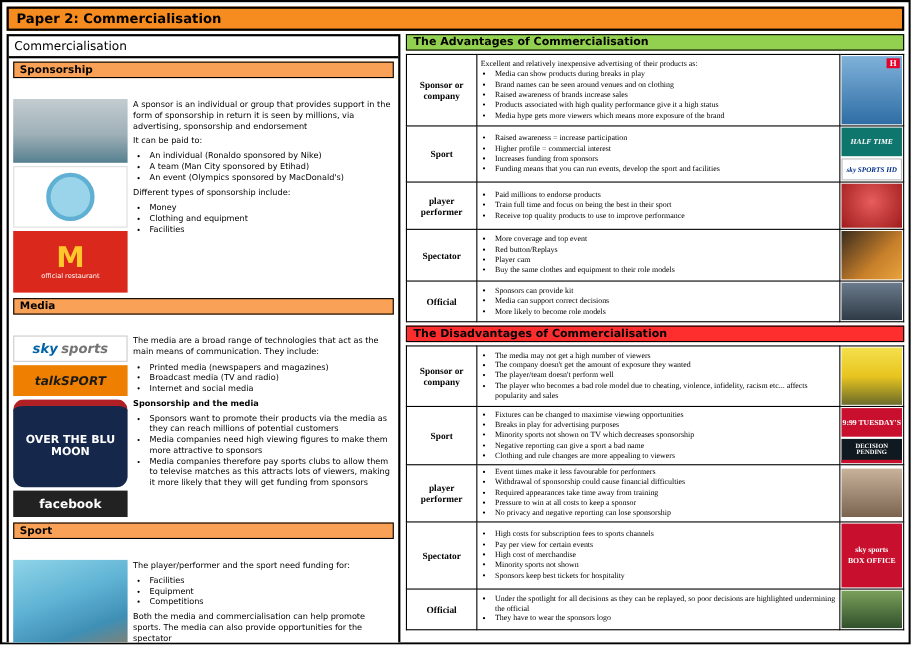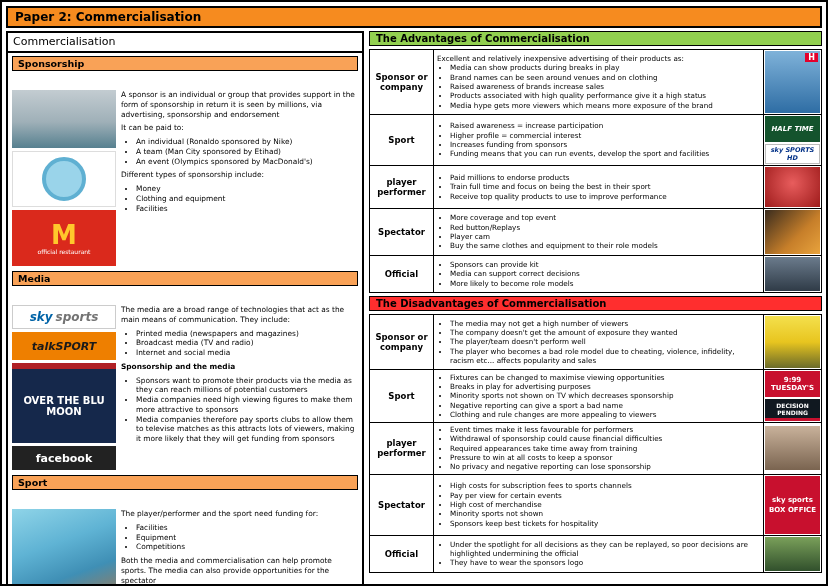--- a/index.html
+++ b/index.html
@@ -26,47 +26,47 @@
   .txt-col p { margin: 0 0 4px; }
   .txt-col ul { margin: 0 0 4px; padding-left: 15px; }
   .sub-head { font-weight: bold; }
 
   
   .right-col { flex: 1; display: flex; flex-direction: column; gap: 3px; }
   .banner { border: 1px solid #000; font-size: 10px; font-weight: bold; padding: 1px 6px; }
   .banner-green { background: #92D050; }
   .banner-red { background: #FF2E2E; }
   table.rows { width: 100%; border-collapse: collapse; table-layout: fixed; }
-  table.rows td { border: 1px solid #000; padding: 2px 3px; vertical-align: middle; }
+  table.rows td { border: 1px solid #000; padding: 2px 3px; vertical-align: middle; font-family: Liberation Serif, serif; }
   .lbl { width: 64px; text-align: center; font-weight: bold; font-size: 8.5px; }
   .cnt { font-size: 7.2px; line-height: 1.3; }
   .cnt p { margin: 0; }
   .cnt ul { margin: 0; padding-left: 13px; }
   .imc { width: 58px; padding: 1px !important; }
   .imstack { display: flex; flex-direction: column; gap: 2px; }
 
   
   .ph { width: 100%; display: flex; align-items: center; justify-content: center;
         text-align: center; overflow: hidden; position: relative; flex-direction: column; }
   .i-tennisL { height: 58px; background: linear-gradient(180deg,#c3ccd1 0%,#9fb0b8 55%,#56808f 100%); }
   .i-mancity { height: 56px; background: #fff; border: 1px solid #ddd; }
   .mc-circle { width: 44px; height: 44px; border-radius: 50%; background: #9ad4ea; border: 4px solid #5fb0d2; display:block; }
   .i-mcd { height: 56px; background: #DA291C; }
   .arches { color: #FFC72C; font-size: 26px; font-weight: bold; line-height: 1; }
   .mcd-cap { color: #fff; font-size: 6px; }
   .i-sky { height: 24px; background: #fff; border: 1px solid #ccc; font-weight: bold; font-style: italic; font-size: 12px; flex-direction: row; gap:3px; }
   .sky-w1 { color: #0063A7; } .sky-w2 { color: #737373; }
   .i-talksport { height: 28px; background: #EE7F00; color: #1a1a1a; font-weight: bold; font-style: italic; font-size: 11px; }
-  .i-news { height: 80px; background: #15284B; border-top: 6px solid #B02025; color: #fff; font-weight: bold; font-size: 10px; line-height: 1.15; }
+  .i-news { height: 80px; background: #15284B; border-top: 6px solid #B02025; color: #fff; font-weight: bold; font-size: 10px; line-height: 1.15; border-radius: 10px; }
   .i-fb { height: 24px; background: #222; color: #fff; font-weight: bold; font-size: 11px; }
   .i-velodrome { height: 88px; background: linear-gradient(160deg,#8fd4e8 0%,#5fb3d4 40%,#3f8fb5 70%,#9a7b5c 100%); }
 
   .i-tennis2 { height: 62px; background: linear-gradient(180deg,#7fb2d9,#2e6da4); }
   .hbadge { position: absolute; top: 2px; right: 2px; background: #E4002B; color: #fff; font-size: 8px; font-weight: bold; padding: 0 3px; }
-  .i-halftime { height: 26px; background: #14532d; color: #fff; font-size: 7px; font-weight: bold; font-style: italic; }
+  .i-halftime { height: 26px; background: #0f766e; color: #fff; font-size: 7px; font-weight: bold; font-style: italic; }
   .i-skyhd { height: 20px; background: #fff; border: 1px solid #bbb; color: #003087; font-size: 6.5px; font-weight: bold; font-style: italic; }
   .i-red { height: 40px; background: radial-gradient(circle at 50% 40%,#e85d5d,#9e1b1b); }
   .i-boots { height: 44px; background: linear-gradient(135deg,#3a2c1e,#c77f2a 60%,#e8a33d); }
   .i-official { height: 34px; background: linear-gradient(180deg,#6b7b8c,#2f3b47); }
   .i-cyclist { height: 52px; background: linear-gradient(180deg,#f4e04d 0%,#e8c51f 50%,#6b6b2a 100%); }
   .i-999 { height: 26px; background: #C8102E; color: #fff; font-size: 7px; font-weight: bold; }
   .i-decision { height: 22px; background: #101820; color: #fff; font-size: 6px; font-weight: bold; border-bottom: 3px solid #C8102E; }
   .i-person { height: 44px; background: linear-gradient(180deg,#c9b29b,#7a6450); }
   .i-boxoffice { height: 58px; background: #C8102E; color: #fff; font-size: 7px; font-weight: bold; gap: 2px; }
   .i-ref { height: 34px; background: linear-gradient(180deg,#7aa05a,#31502c); }

